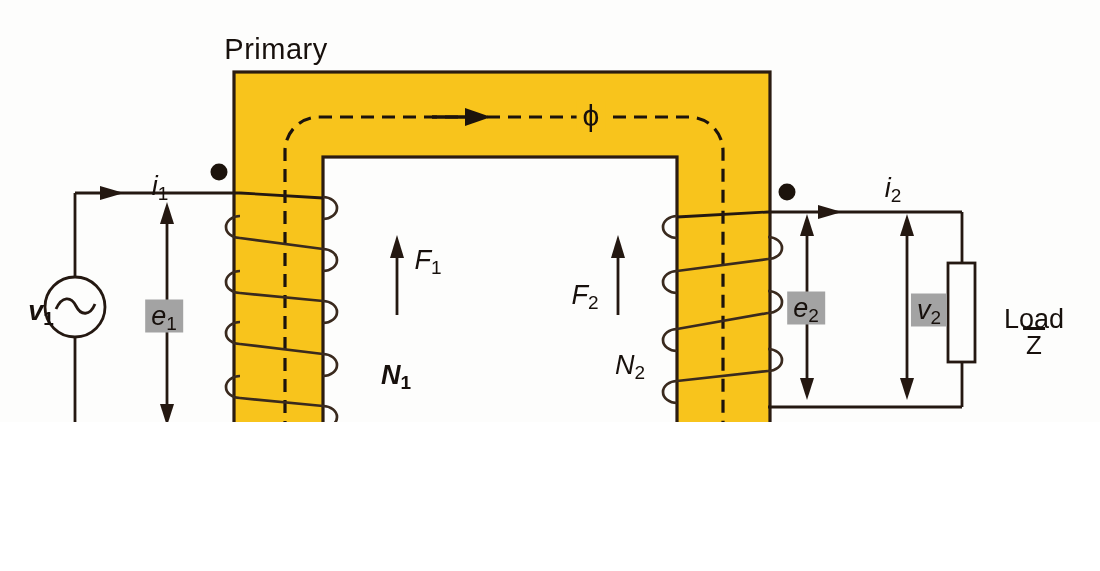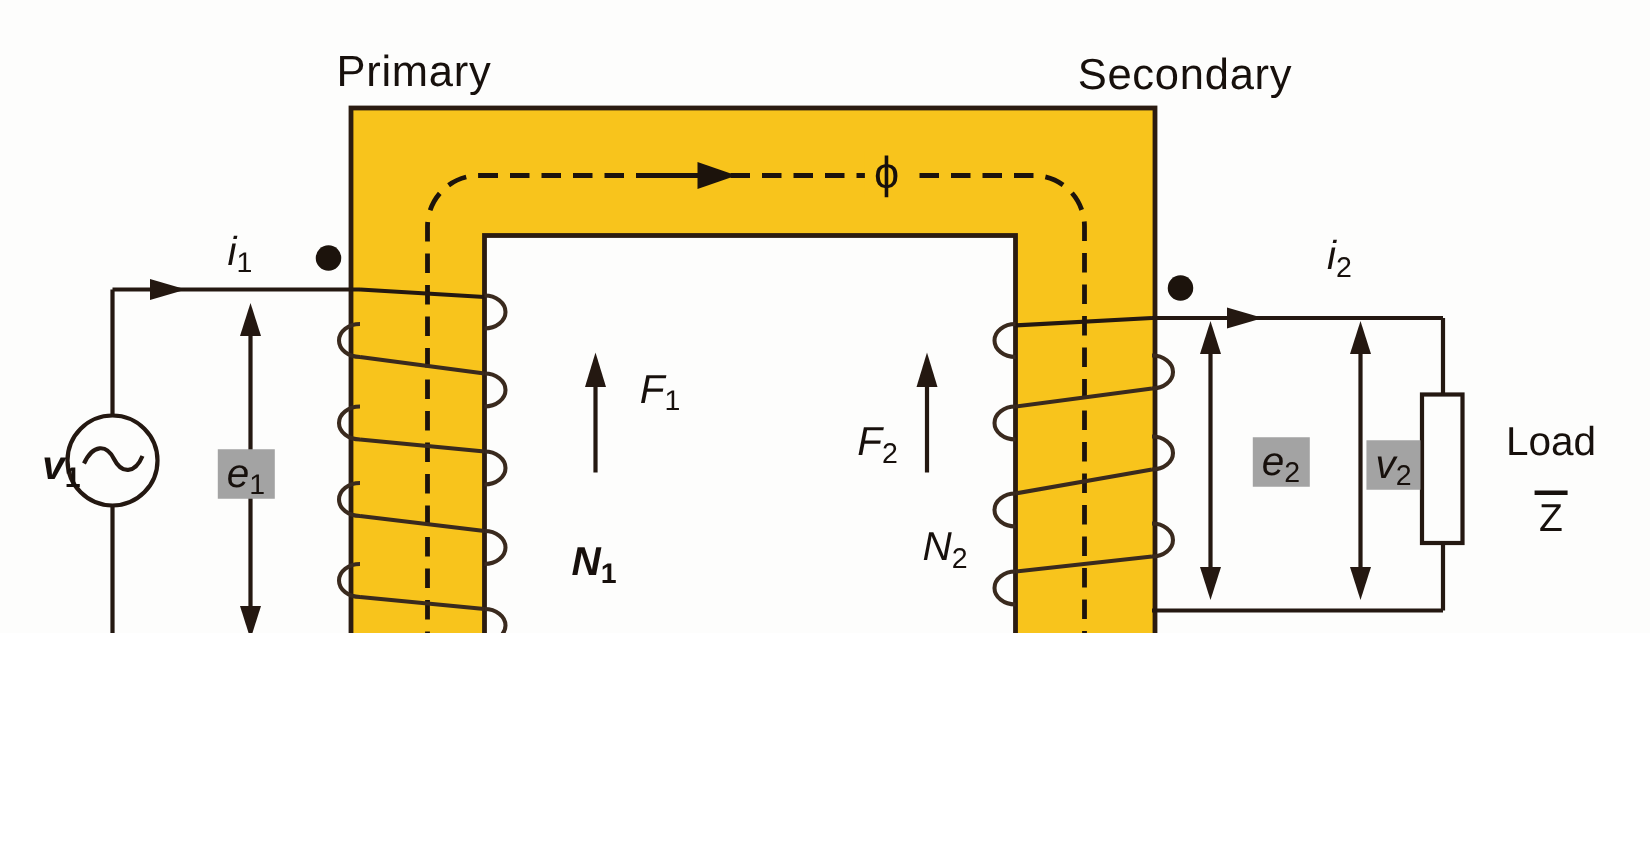--- a/index.html
+++ b/index.html
@@ -118,63 +118,62 @@
 
     <g>
       <line x1="907" y1="222" x2="907" y2="392" stroke="#241811" stroke-width="2.8"></line>
       <polygon points="907,214 900,236 914,236" fill="#241811"></polygon>
       <polygon points="907,400 900,378 914,378" fill="#241811"></polygon>
     </g>
   </svg>
 
   <div class="lbl title" style="left:276px;top:49px;">Primary</div>
 
-  <div class="lbl title" style="left:790px;top:51px;">Secondary</div>
 
   <div class="lbl" style="left:41px;top:311px;font-weight:bold;">
     <span class="var">v</span><sub>1</sub>
   </div>
 
-  <div class="lbl" style="left:160px;top:168px;">
+  <div class="lbl" style="left:160px;top:186px;">
     <span class="var">i</span><sub>1</sub>
   </div>
 
   <div class="lbl onwire" style="left:164px;top:316px;">
     <span class="var">e</span><sub>1</sub>
   </div>
 
-  <div class="lbl" style="left:440px;top:260px;">
+  <div class="lbl" style="left:428px;top:260px;">
     <span class="var">F</span><sub>1</sub>
   </div>
 
   <div class="lbl" style="left:396px;top:375px;font-weight:bold;">
     <span class="var">N</span><sub>1</sub>
   </div>
 
   <div class="lbl onflux var" style="left:591px;top:116px;">ϕ</div>
 
   <div class="lbl" style="left:585px;top:263px;margin-top:32px;">
     <span class="var">F</span><sub>2</sub>
   </div>
 
   <div class="lbl" style="left:630px;top:365px;">
     <span class="var">N</span><sub>2</sub>
   </div>
 
-  <div class="lbl" style="left:893px;top:171px;">
+  <div class="lbl" style="left:893px;top:188px;">
     <span class="var">i</span><sub>2</sub>
   </div>
 
-  <div class="lbl onwire" style="left:806px;top:308px;margin-left:48px;">
+  <div class="lbl onwire" style="left:806px;top:308px;">
     <span class="var">e</span><sub>2</sub>
   </div>
 
   <div class="lbl onwire" style="left:906px;top:310px;margin-left:23px;">
     <span class="var">v</span><sub>2</sub>
   </div>
 
-  <div class="lbl" style="left:1034px;top:295px;">Load</div>
+  <div class="lbl" style="left:1034px;top:319px;">Load</div>
 
   <div class="lbl" style="left:1034px;top:343px;">
     <span class="zbar">Z</span>
   </div>
 
 </div>
 
 </body></html>

